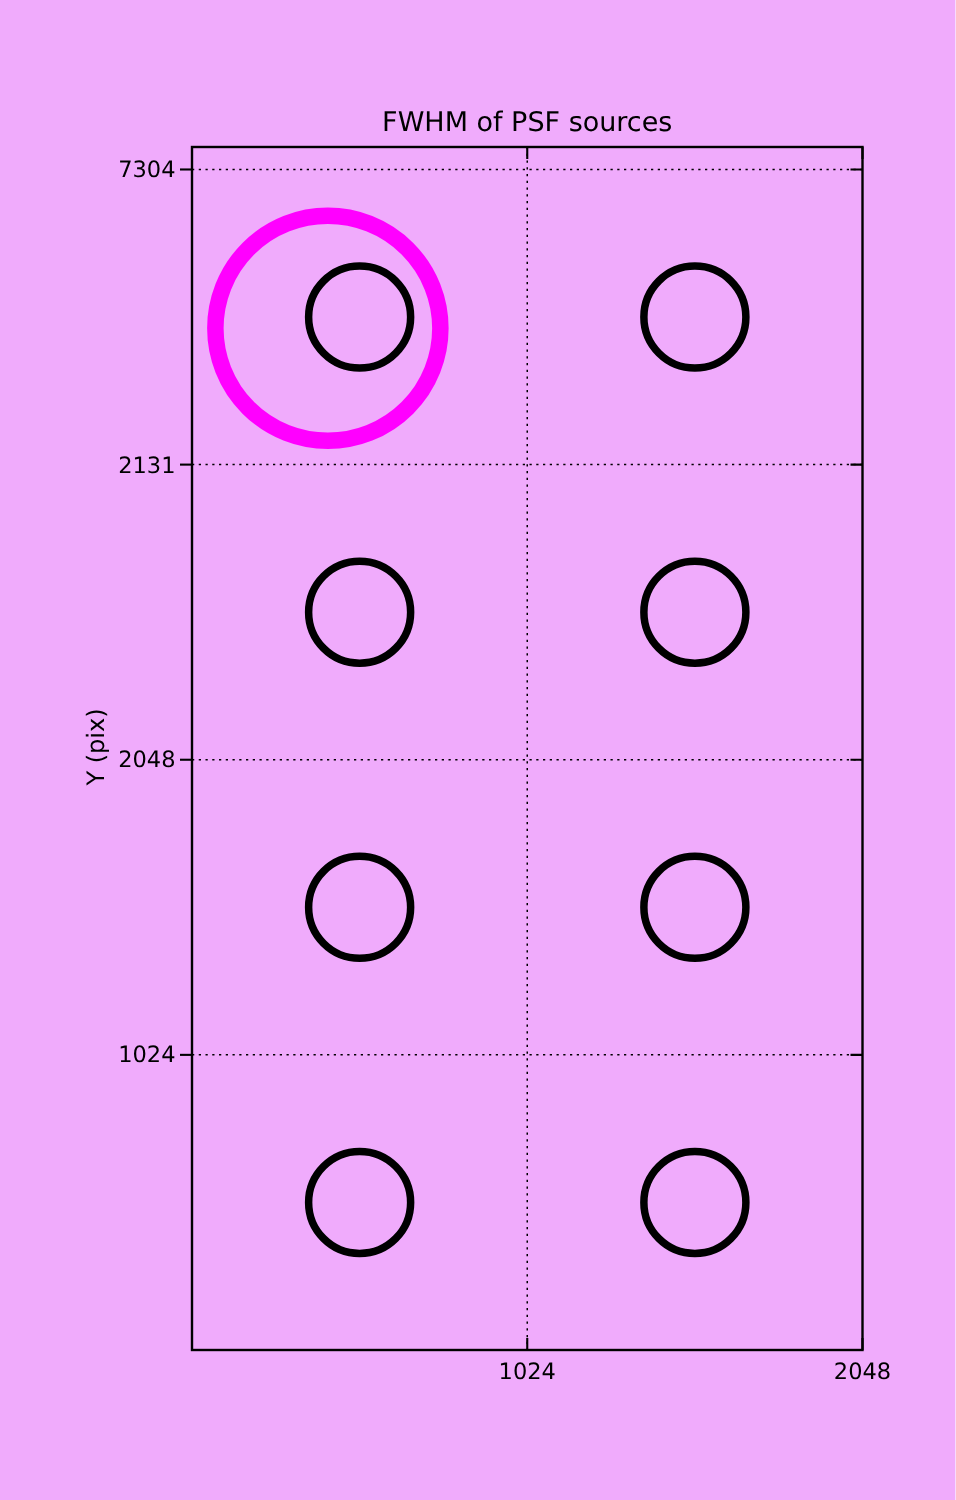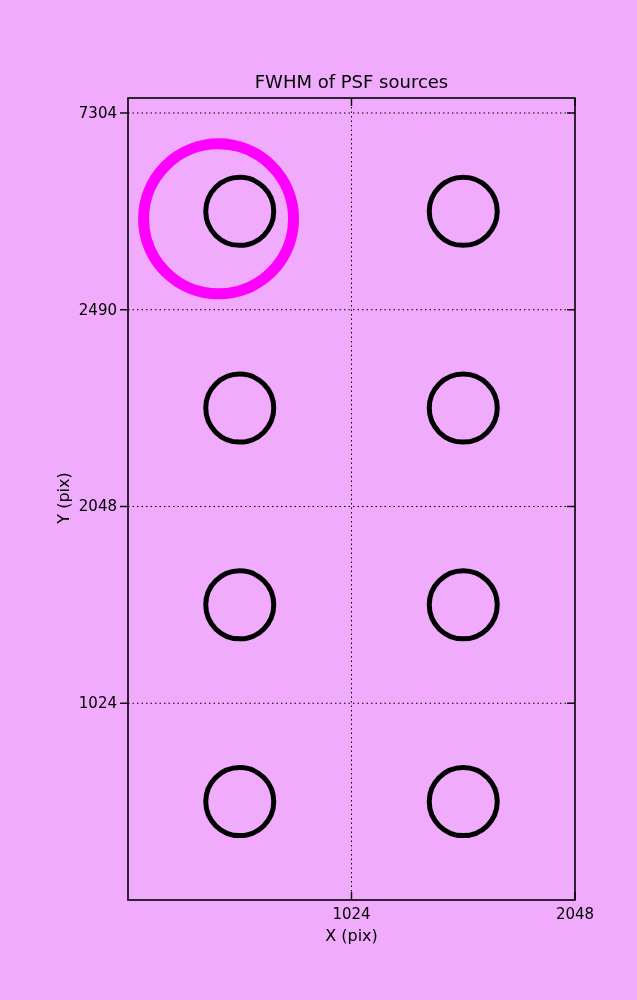--- a/index.html
+++ b/index.html
@@ -72,21 +72,20 @@
       <circle cx="239.75" cy="408.1169142309535" r="34" fill="none" stroke="#000000" stroke-width="5"></circle>
       <circle cx="463.25" cy="408.1169142309535" r="34" fill="none" stroke="#000000" stroke-width="5"></circle>
       <circle cx="239.75" cy="604.870148538572" r="34" fill="none" stroke="#000000" stroke-width="5"></circle>
       <circle cx="463.25" cy="604.870148538572" r="34" fill="none" stroke="#000000" stroke-width="5"></circle>
       <circle cx="239.75" cy="801.6233828461907" r="34" fill="none" stroke="#000000" stroke-width="5"></circle>
       <circle cx="463.25" cy="801.6233828461907" r="34" fill="none" stroke="#000000" stroke-width="5"></circle>
       <circle cx="218.57861328125" cy="218.85721130809776" r="75" fill="none" stroke="#ff00ff" stroke-width="11"></circle>
       <rect x="128" y="98" width="447" height="802" fill="none" stroke="#000000" stroke-width="1.6"></rect>
     </svg>
   <div class="chart-title">FWHM of PSF sources</div>
-  <div class="x-axis-label">X (pix)</div>
   <div class="y-axis-label">Y (pix)</div>
 <div class="tick-label ytick" style="left: 27px; top: 693.247px;">1024</div>
     <div class="tick-label ytick" style="left: 27px; top: 496.494px;">2048</div>
-    <div class="tick-label ytick" style="left: 27px; top: 299.74px;">2490</div>
+    <div class="tick-label ytick" style="left: 27px; top: 299.74px;">2131</div>
     <div class="tick-label ytick" style="left: 27px; top: 102.987px;">7304</div>
     <div class="tick-label xtick" style="left: 306.5px; top: 904px;">1024</div>
     <div class="tick-label xtick" style="left: 530px; top: 904px;">2048</div>
   </div>
 
 </body></html>

